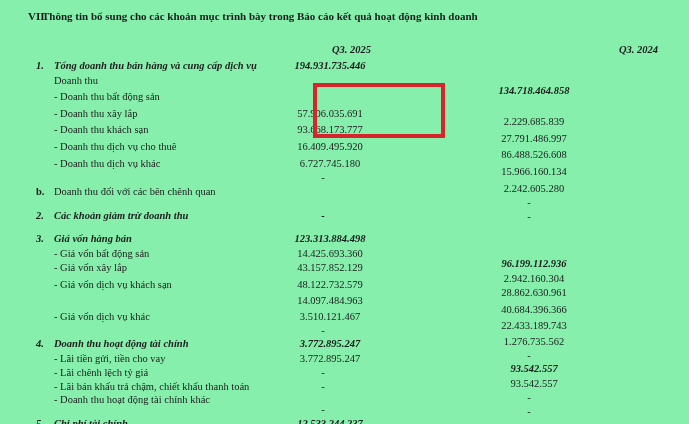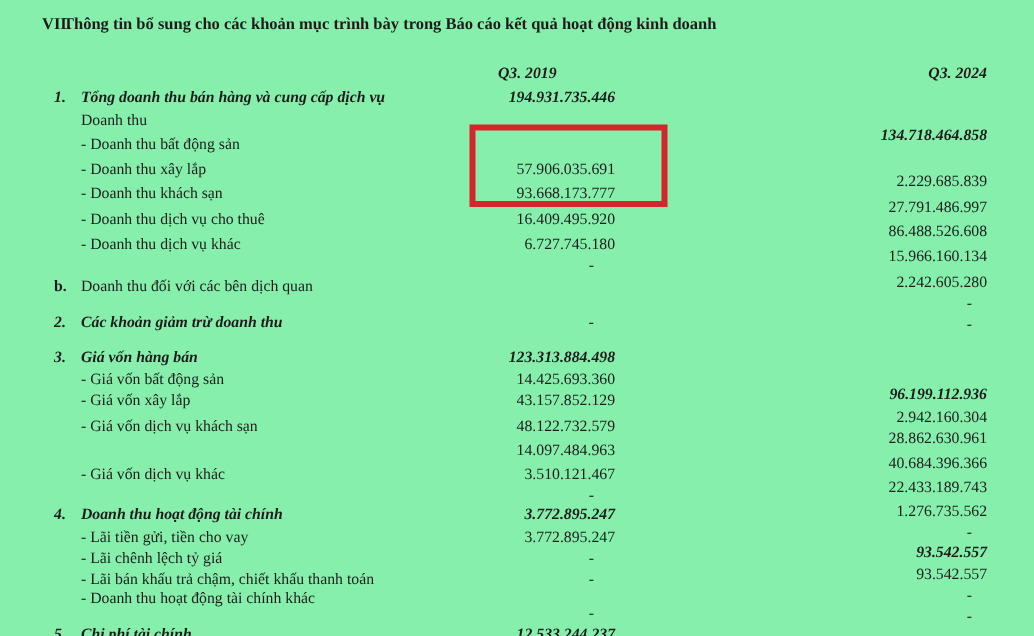--- a/index.html
+++ b/index.html
@@ -16,21 +16,21 @@
   .sec-num{position:absolute;left:28px;top:10px;font-weight:bold;font-size:11px;}
   .sec-title{position:absolute;left:42px;top:10px;font-weight:bold;font-size:11px;white-space:nowrap;}
   
   .colhead{position:absolute;left:0;top:44px;width:689px;height:14px;font-weight:bold;font-style:italic;font-size:10.5px;}
   .ch-1{position:absolute;left:332px;}
   .ch-2{position:absolute;left:410px;width:248px;text-align:right;}
   
   .trow{position:absolute;left:0;width:689px;height:15px;white-space:nowrap;}
   .num{position:absolute;left:36px;}
   .label{position:absolute;left:54px;}
-  .v{position:absolute;top:0;text-align:right;font-size:10.5px;}
+  .v{position:absolute;top:0;text-align:center;font-size:10.5px;}
   .v1{left:250px;width:160px;}
   .v2{left:410px;width:248px;margin-top:25px;}
   .v1.dash{padding-right:14px;width:146px;}
   .v2.dash{padding-right:10px;width:238px;}
   .total{font-weight:bold;font-style:italic;}
   .bnum .num{font-weight:bold;}
   
   .hl-box{
     position:absolute;
     left:313px;top:83px;width:124px;height:47px;
@@ -41,21 +41,21 @@
 </style>
 </head>
 <body>
 
 <div id="page">
 
   <span class="sec-num">VII.</span>
   <span class="sec-title">Thông tin bổ sung cho các khoản mục trình bày trong Báo cáo kết quả hoạt động kinh doanh</span>
 
   <div class="colhead">
-    <span class="ch-1">Q3. 2019</span>
+    <span class="ch-1">Q3. 2025</span>
     <span class="ch-2">Q3. 2024</span>
   </div>
 
   <div class="trow total" style="top:60px">
     <span class="num">1.</span>
     <span class="label">Tổng doanh thu bán hàng và cung cấp dịch vụ</span>
     <span class="v v1">194.931.735.446</span>
     <span class="v v2">134.718.464.858</span>
   </div>
 
@@ -92,21 +92,21 @@
     <span class="v v2">2.242.605.280</span>
   </div>
 
   <div class="trow" style="top:172px">
     <span class="v v1 dash">-</span>
     <span class="v v2 dash">-</span>
   </div>
 
   <div class="trow bnum" style="top:186px">
     <span class="num">b.</span>
-    <span class="label">Doanh thu đối với các bên dịch quan</span>
+    <span class="label">Doanh thu đối với các bên chênh quan</span>
     <span class="v v2 dash">-</span>
   </div>
 
   <div class="trow total" style="top:210px">
     <span class="num">2.</span>
     <span class="label">Các khoản giảm trừ doanh thu</span>
     <span class="v v1 dash">-</span>
   </div>
 
   <div class="trow total" style="top:233px">

